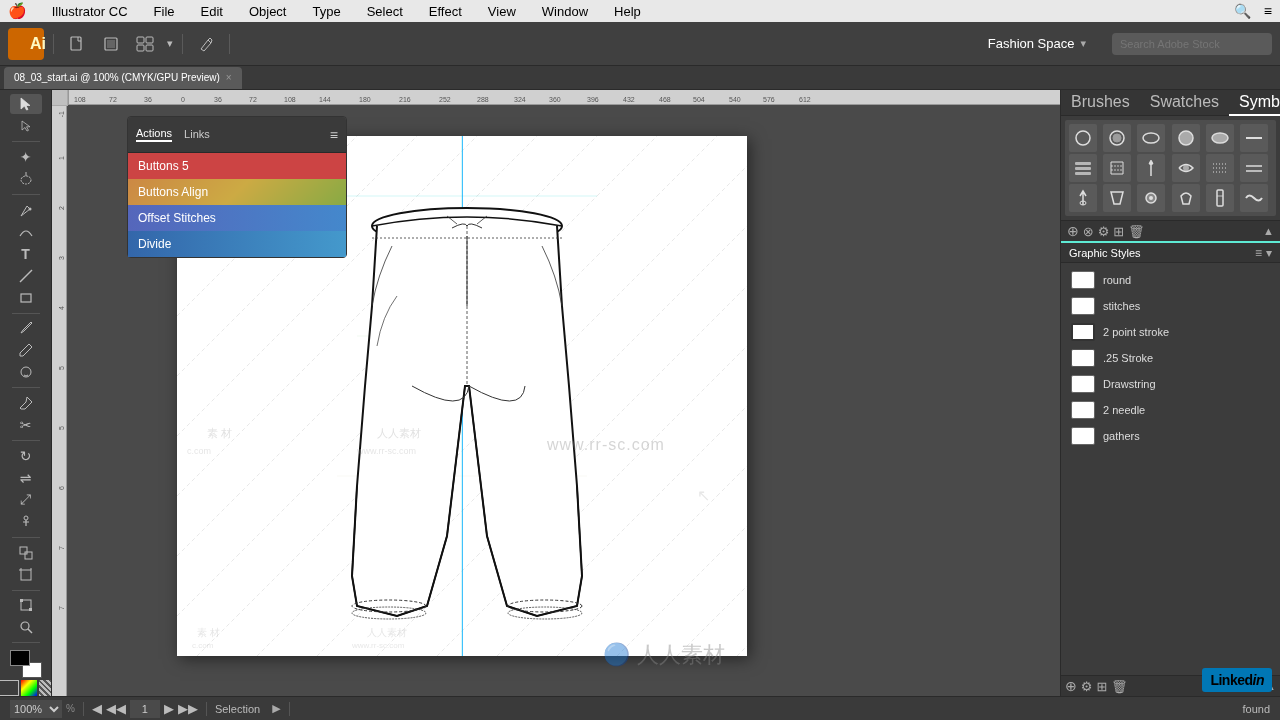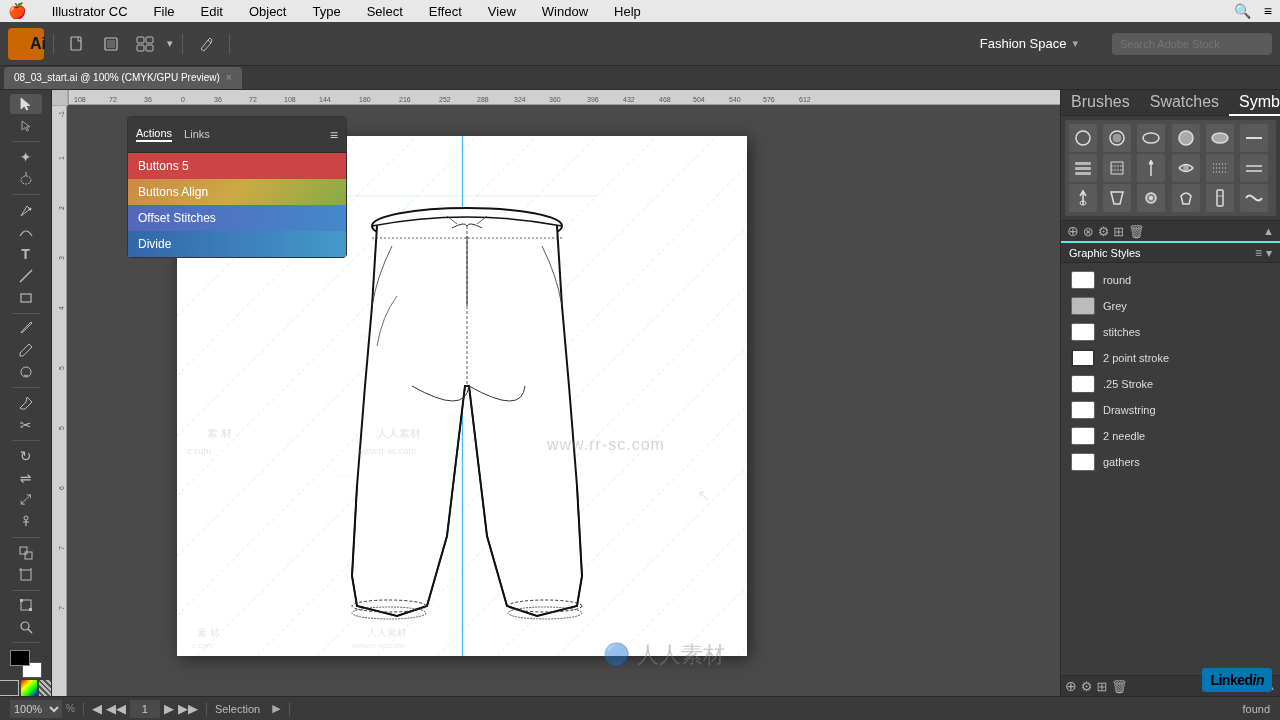--- a/index.html
+++ b/index.html
@@ -395,21 +395,21 @@
   <span class="menu-item">Window</span>
   <span class="menu-item">Help</span>
   <div class="menu-right">
     <span class="menu-icon">🔍</span>
     <span class="menu-icon">≡</span>
   </div>
 </div>
 
 <div id="toolbar">
 
-  <div class="toolbar-btn" style="background:#cc6600; color:#0f172a; font-weight:bold; font-size:16px; width:36px; height:32px; border-radius:4px;padding-left:28px;">
+  <div class="toolbar-btn" style="background:#cc6600; color:#fef9c3; font-weight:bold; font-size:16px; width:36px; height:32px; border-radius:4px;padding-left:28px;">
     <span>Ai</span>
   </div>
   <div class="toolbar-sep"></div>
 
   <div class="toolbar-btn">
     <svg width="16" height="16" viewBox="0 0 16 16" fill="none">
         <rect x="2" y="1" width="10" height="13" rx="1" stroke="#bbb" stroke-width="1.2"></rect>
         <path d="M9 1v4h3" stroke="#bbb" stroke-width="1"></path>
       </svg>
   </div>
@@ -432,21 +432,21 @@
   <div class="toolbar-btn">
     <svg width="16" height="16" viewBox="0 0 16 16">
         <path d="M3 13 L10 4 L13 7 L6 15 Z" stroke="#bbb" stroke-width="1" fill="none"></path>
         <path d="M10 4 L12 2 L14 4 L13 7" stroke="#bbb" stroke-width="1" fill="none"></path>
       </svg>
   </div>
   <div class="toolbar-sep"></div>
   <div class="workspace-name">
     <span style="font-size:13px; color:#fff;">Fashion Space</span>
     <span style="color:#aaa; font-size:11px; cursor:pointer;">▾</span>
-    <input class="search-box" type="text" style="margin-left: 28px;" placeholder="Search Adobe Stock">
+    <input class="search-box" type="text" style="margin-left: 20px;" placeholder="Search Adobe Stock">
   </div>
 </div>
 
 <div id="tabbar">
   <div class="tab active">
     <span style="font-size:10px;">08_03_start.ai @ 100% (CMYK/GPU Preview)</span>
     <span class="tab-close">×</span>
   </div>
 </div>
 
@@ -873,24 +873,20 @@
       <span style="margin-left:auto; color:#aaa; font-size:12px; cursor:pointer;">≡</span>
       <span style="color:#aaa; font-size:12px; cursor:pointer; margin-left:4px;">▾</span>
     </div>
 
     <div class="graphic-styles-list">
       <div class="gs-item">
         <div class="gs-swatch" style="background:#fff;"></div>
         <span class="gs-name">round</span>
       </div>
       <div class="gs-item">
-        <div class="gs-swatch" style="background:#bbb;"></div>
-        <span class="gs-name">Grey</span>
-      </div>
-      <div class="gs-item">
         <div class="gs-swatch" style="background:#fff;"></div>
         <span class="gs-name">stitches</span>
       </div>
       <div class="gs-item">
         <div class="gs-swatch" style="background:#fff; border:2px solid #333;"></div>
         <span class="gs-name">2 point stroke</span>
       </div>
       <div class="gs-item">
         <div class="gs-swatch" style="background:#fff; border:1px solid #555;"></div>
         <span class="gs-name">.25 Stroke</span>

